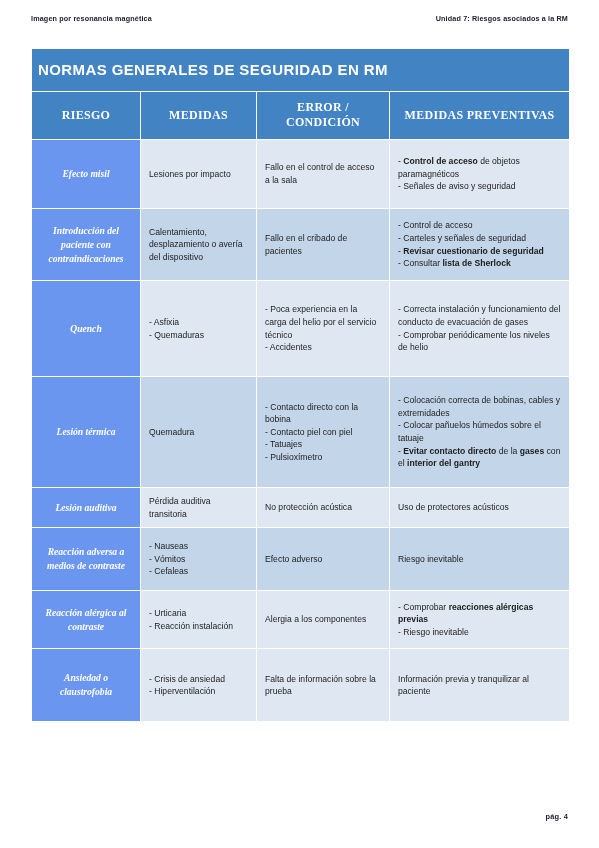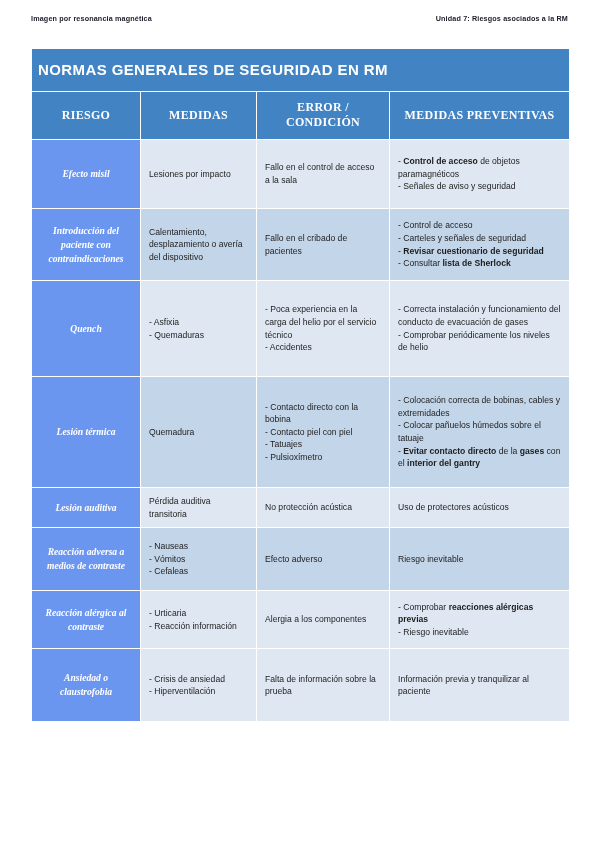--- a/index.html
+++ b/index.html
@@ -186,28 +186,31 @@
             <td class="body-cell"><span class="lines"><span class="ln">Uso de protectores acústicos</span></span></td>
           </tr>
           <tr class="tone-b" style="height: 62px;">
             <td class="risk">Reacción adversa a medios de contraste</td>
             <td class="body-cell"><span class="lines"><span class="ln">- Nauseas</span><span class="ln">- Vómitos</span><span class="ln">- Cefaleas</span></span></td>
             <td class="body-cell"><span class="lines"><span class="ln">Efecto adverso</span></span></td>
             <td class="body-cell"><span class="lines"><span class="ln">Riesgo inevitable</span></span></td>
           </tr>
           <tr class="tone-a" style="height: 57px;">
             <td class="risk">Reacción alérgica al contraste</td>
-            <td class="body-cell"><span class="lines"><span class="ln">- Urticaria</span><span class="ln">- Reacción información</span></span></td>
+            <td class="body-cell"><span class="lines"><span class="ln">- Urticaria</span><span class="ln">- Reacción instalación</span></span></td>
             <td class="body-cell"><span class="lines"><span class="ln">Alergia a los componentes</span></span></td>
             <td class="body-cell"><span class="lines"><span class="ln">- Comprobar <b>reacciones alérgicas previas</b></span><span class="ln">- Riesgo inevitable</span></span></td>
           </tr>
           <tr class="tone-a" style="height: 72px; border-radius: 26px;">
             <td class="risk">Ansiedad o claustrofobia</td>
             <td class="body-cell"><span class="lines"><span class="ln">- Crisis de ansiedad</span><span class="ln">- Hiperventilación</span></span></td>
             <td class="body-cell"><span class="lines"><span class="ln">Falta de información sobre la prueba</span></span></td>
             <td class="body-cell"><span class="lines"><span class="ln">Información previa y tranquilizar al paciente</span></span></td>
           </tr>
         </tbody>
     </table>
   </div>
 
+  <div class="footer">
+    <span>pág. 4</span>
+  </div>
 
 </div>
 
 </body></html>

